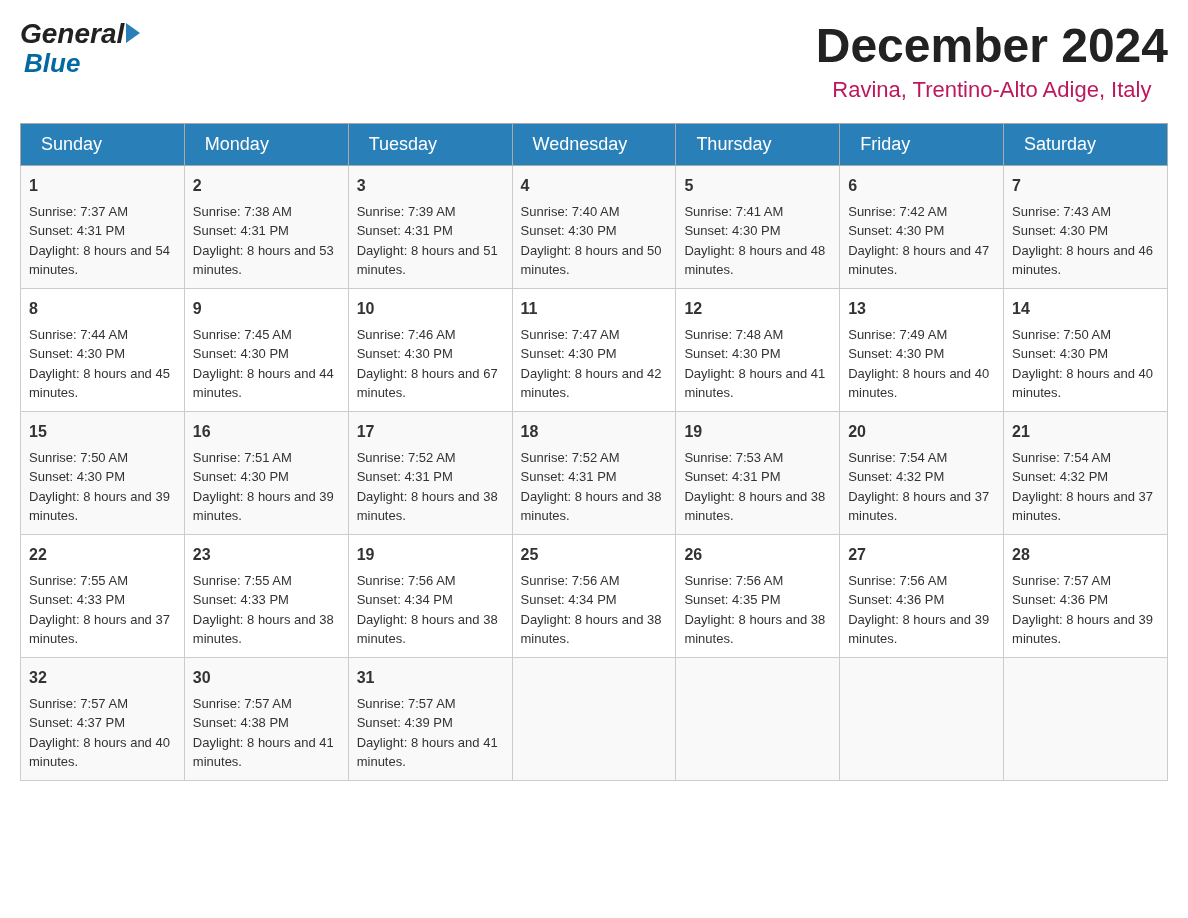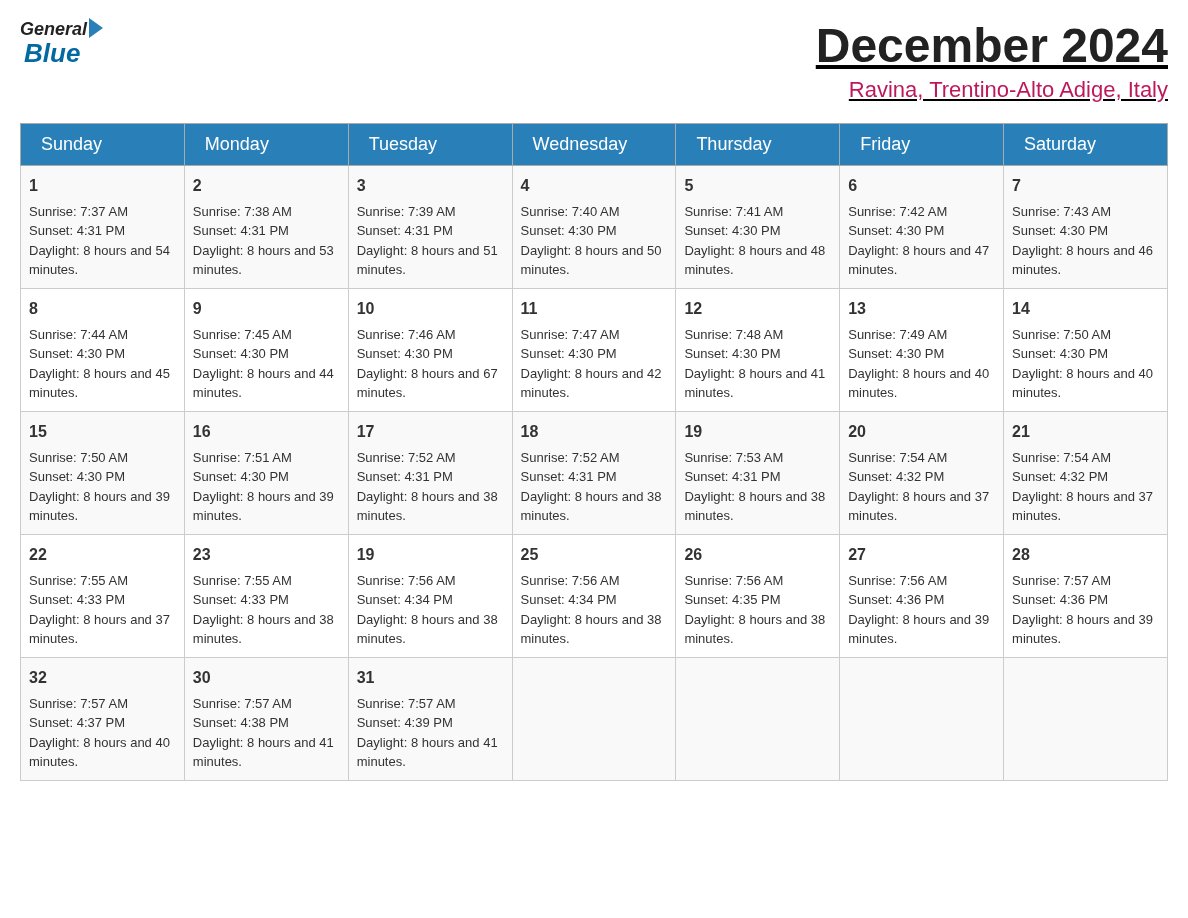--- a/index.html
+++ b/index.html
@@ -15,22 +15,21 @@
       justify-content: space-between;
       align-items: flex-start;
       margin-bottom: 20px;
     }
     .logo {
       display: flex;
       flex-direction: column;
       align-items: flex-start;
     }
     .title-block {
-      text-align: right;
-      text-decoration: underline;
+      text-align: center;
     }
     .month-year {
       font-size: 48px;
       font-weight: bold;
       color: #222;
       line-height: 1.1;
     }
     .location {
       font-size: 22px;
       color: #be185d;
@@ -74,21 +73,21 @@
     }
     tr:nth-child(even) td {
       background-color: #fff;
     }
     .logo-row {
       display: flex;
       align-items: center;
       line-height: 1;
     }
     .logo-text-general {
-      font-size: 18px;
+      font-size: 28px;
       font-weight: bold;
       color: #222;
       font-style: italic;
     }
     .logo-arrow {
       display: inline-block;
       width: 0;
       height: 0;
       border-top: 10px solid transparent;
       border-bottom: 10px solid transparent;

